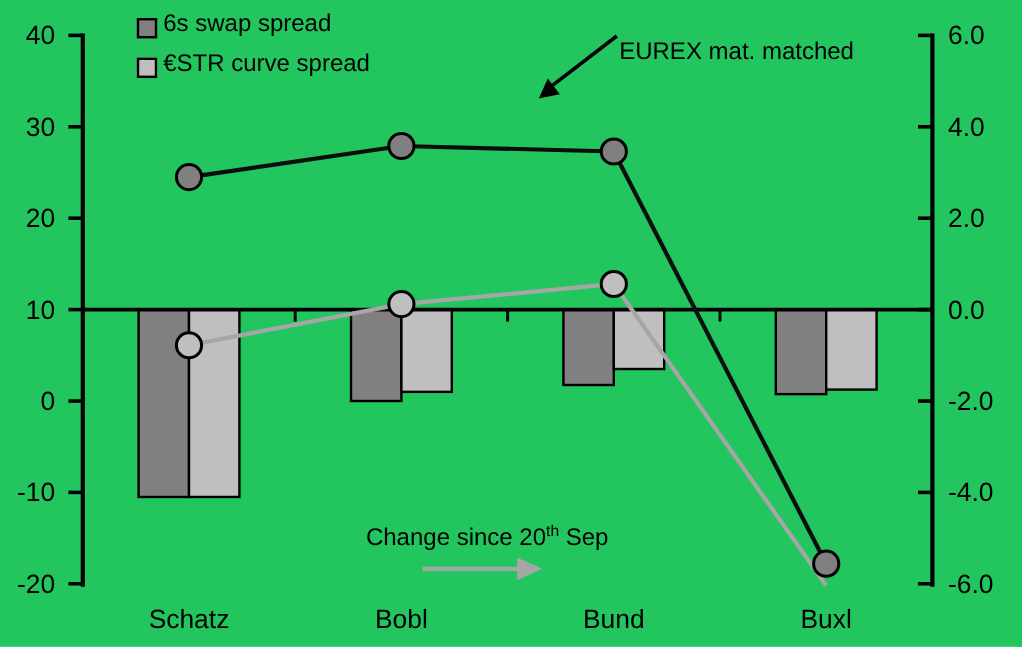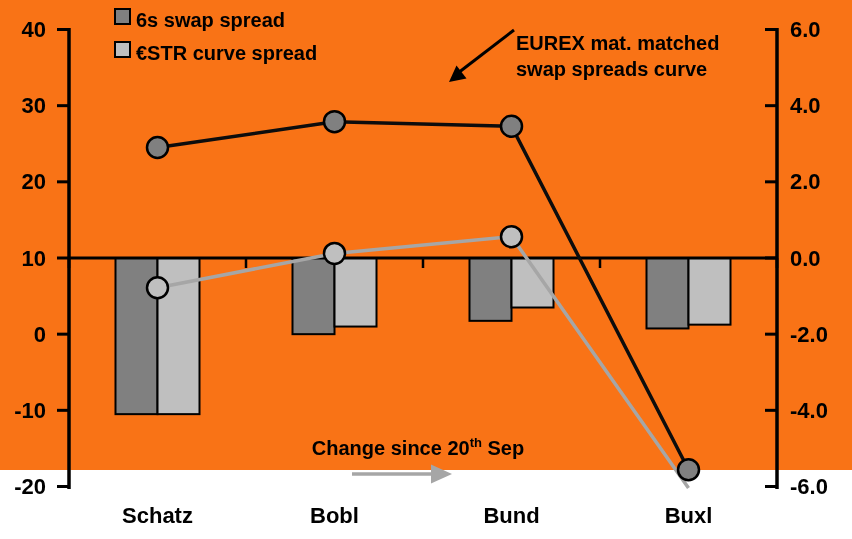--- a/index.html
+++ b/index.html
@@ -1,23 +1,23 @@
 <!DOCTYPE html>
 <html><head>
 <meta charset="utf-8">
 <style>
   html,body{margin:0;padding:0;background:#fff;}
   body{width:852px;height:539px;font-family:"Liberation Sans",sans-serif;color:#000;overflow:hidden;}
-  #chart-wrap{position:relative;width:852px;height:470px;background:#f97316;font-weight:bold;}
+  #chart-wrap{position:relative;width:852px;height:539px;background:#22c55e;}
   #plot-svg{position:absolute;left:0;top:0;}
   .legend{position:absolute;left:114px;top:8px;display:flex;flex-direction:column;gap:9px;}
-  .legend-row{display:flex;align-items:flex-start;gap:5px;font-size:20px;line-height:24px;}
+  .legend-row{display:flex;align-items:flex-end;gap:5px;font-size:20px;line-height:24px;}
   .swatch{width:13px;height:13px;border:2px solid #000;display:inline-block;flex:0 0 auto;}
   .anno-eurex{position:absolute;left:516px;top:30px;font-size:20px;line-height:26px;white-space:nowrap;}
-  .anno-change{position:absolute;left:288px;top:437px;width:260px;text-align:center;font-size:20px;white-space:nowrap;}
+  .anno-change{position:absolute;left:276px;top:437px;width:260px;text-align:center;font-size:20px;white-space:nowrap;}
   .anno-change sup{font-size:13px;line-height:0;}
 </style>
 </head>
 <body>
 
 <div id="chart-wrap">
   <svg id="plot-svg" width="852" height="539" viewBox="0 0 852 539">
       <g>
         <rect x="115.5" y="258" width="42" height="156.14166666666665" fill="#808080" stroke="#000" stroke-width="2"></rect>
         <rect x="292.5" y="258" width="42" height="76.16666666666669" fill="#808080" stroke="#000" stroke-width="2"></rect>
@@ -89,17 +89,16 @@
       <span>6s swap spread</span>
     </div>
     <div class="legend-row">
       <span class="swatch" style="background: rgb(191, 191, 191);"></span>
       <span>€STR curve spread</span>
     </div>
   </div>
 
   <div class="anno-eurex">
     <div>EUREX mat. matched</div>
-    <div>swap spreads curve</div>
   </div>
 
   <div class="anno-change"><span>Change since 20</span><sup>th</sup><span> Sep</span></div>
 </div>
 
 </body></html>

